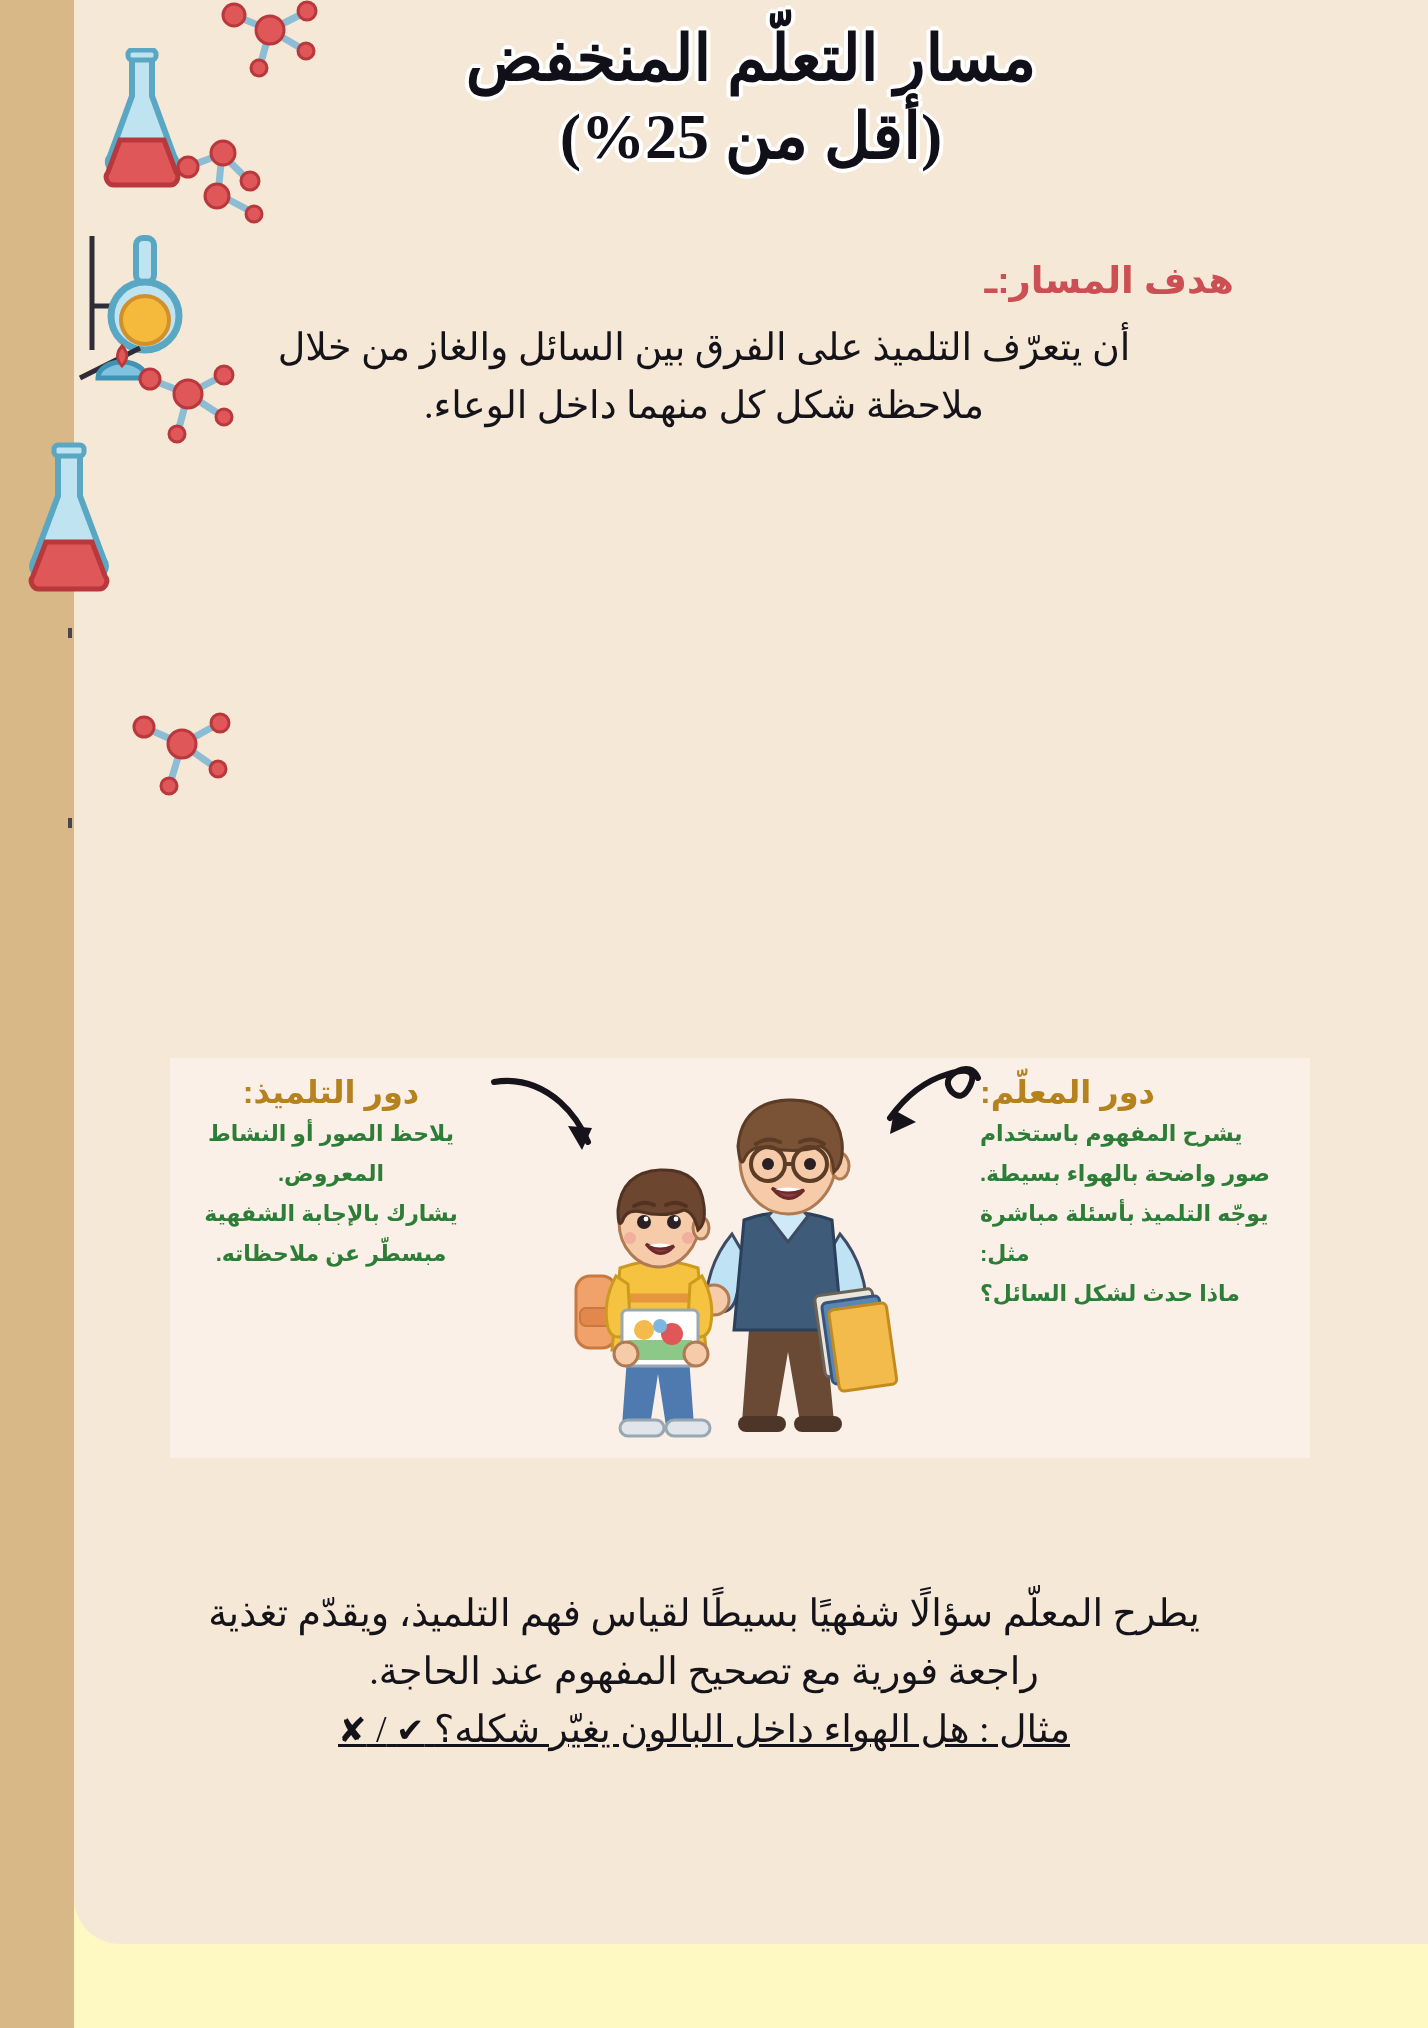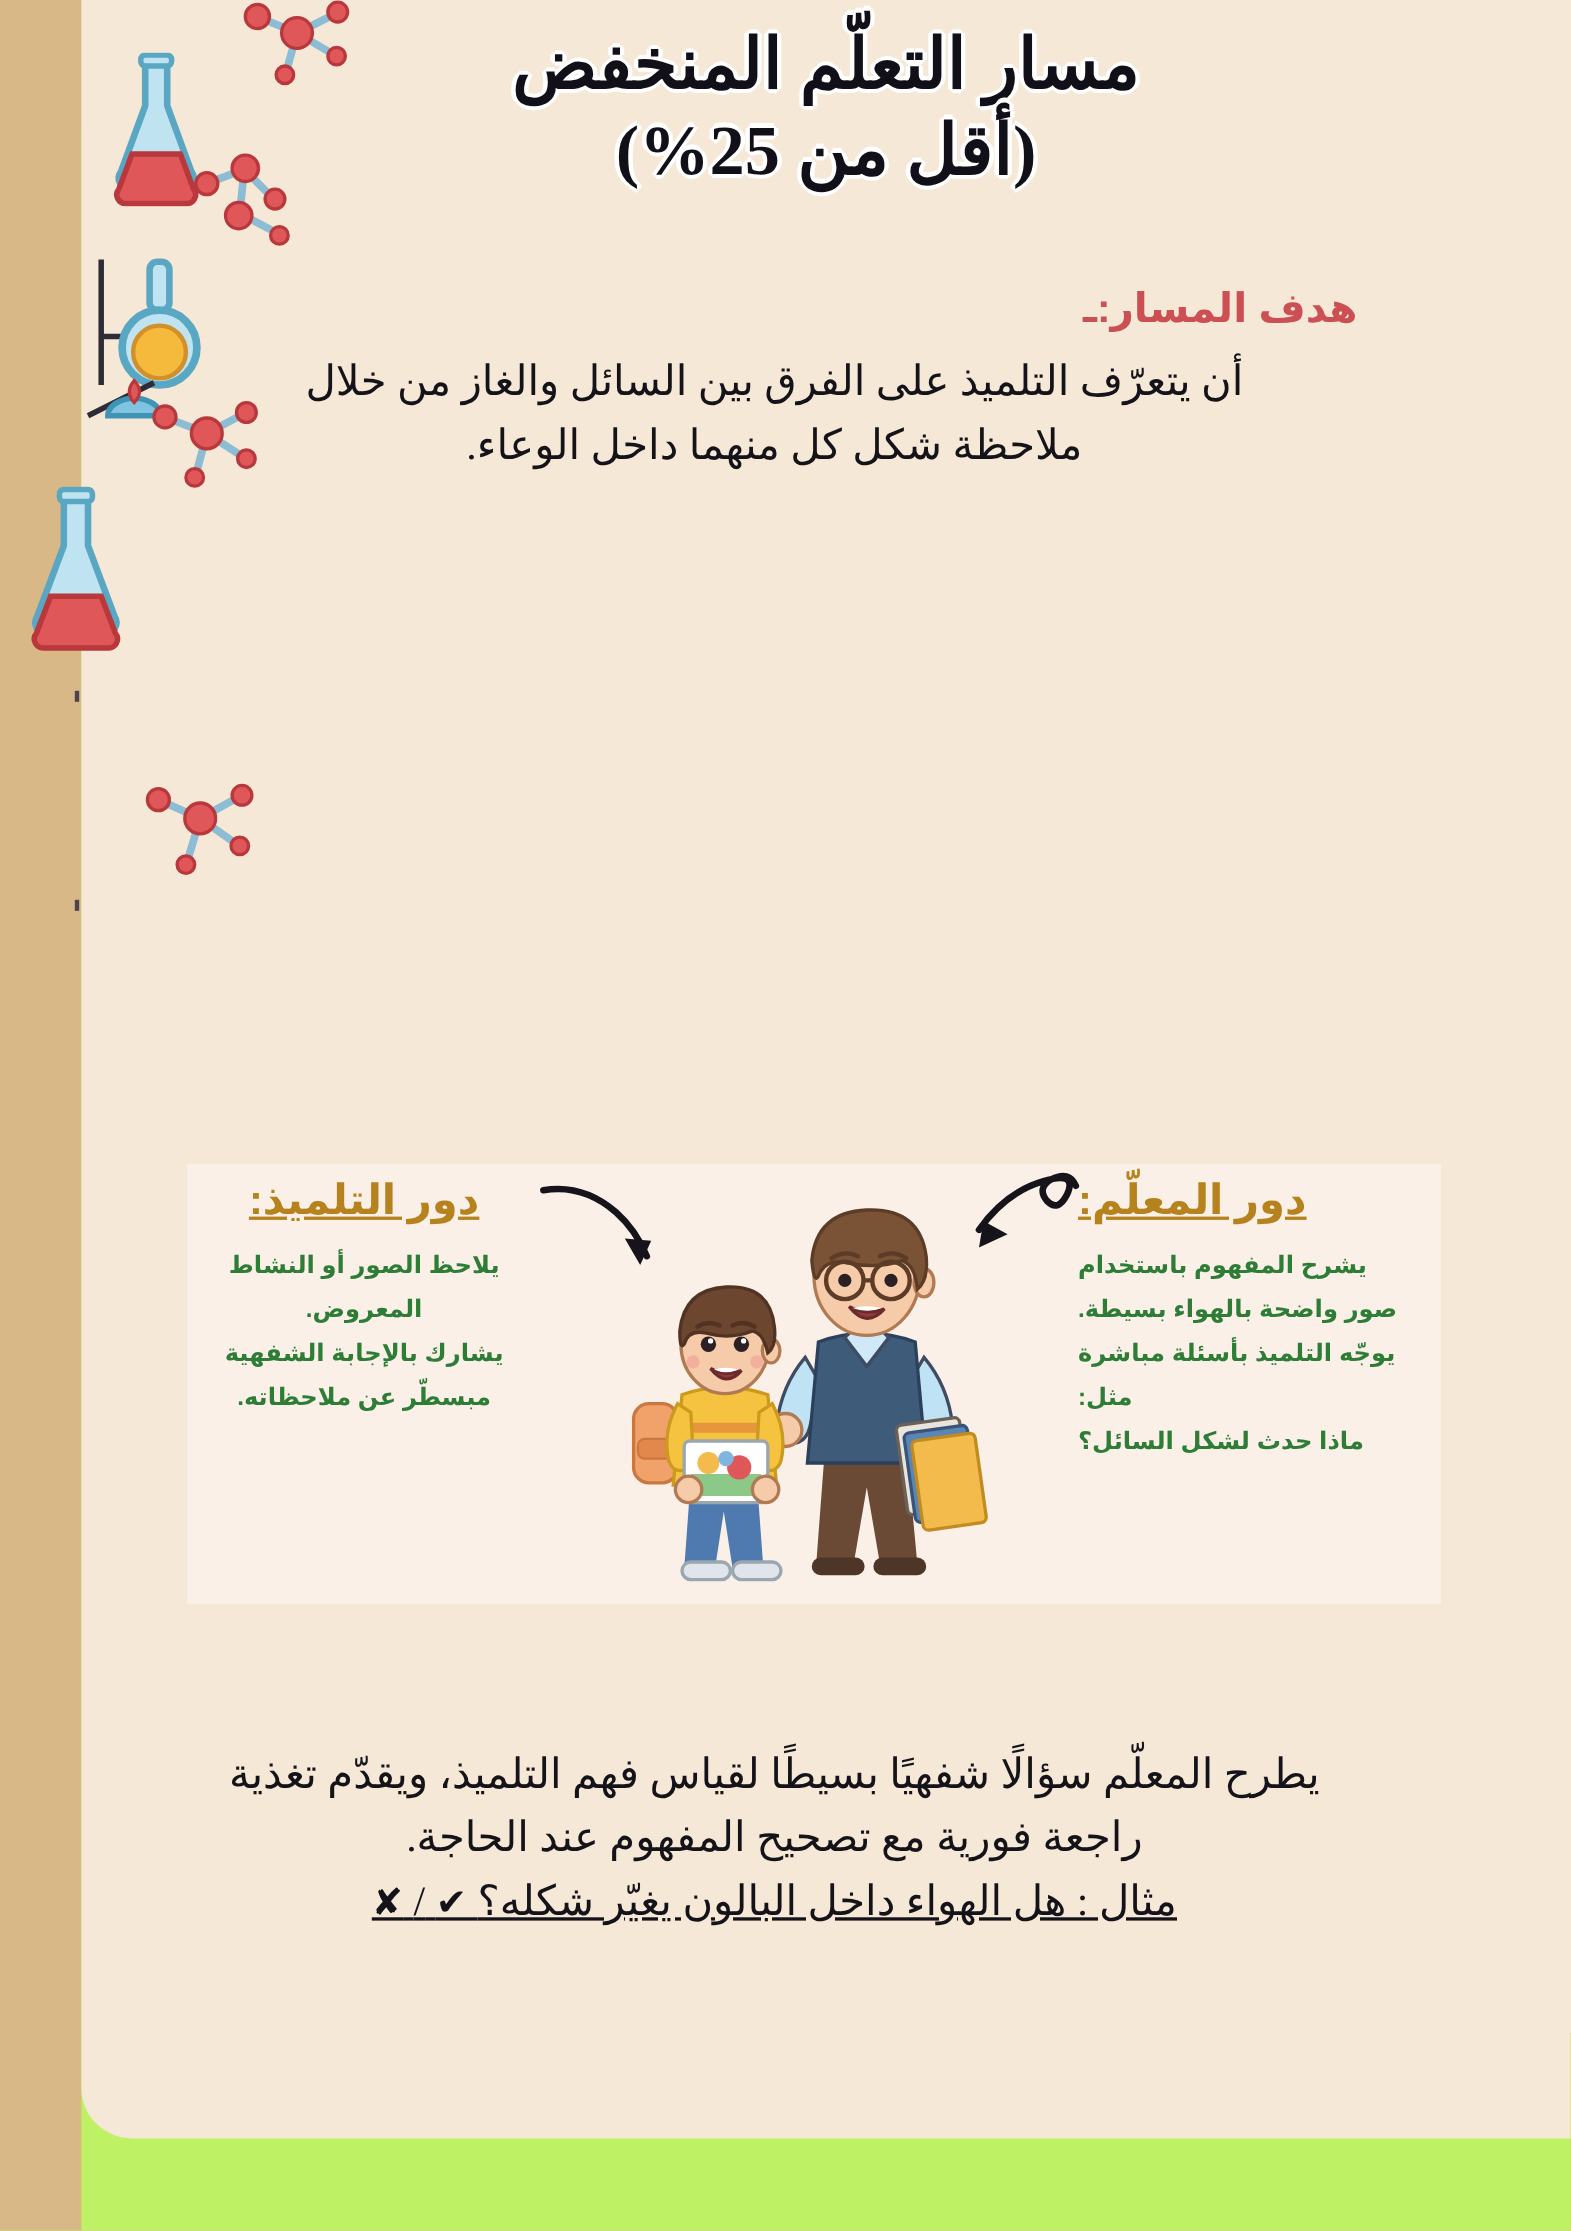--- a/index.html
+++ b/index.html
@@ -13,21 +13,21 @@
   body {
     font-family: "Liberation Serif", "DejaVu Serif", serif;
     background: #d9b888;
     position: relative;
   }
 
   
   #page {
     position: absolute;
     inset: 0;
-    background: #bef264;
+    background: #fef9c3;
     overflow: hidden;
   }
 
   
   #left-strip {
     position: absolute;
     left: 0; top: 0;
     width: 74px; height: 2028px;
     background: #d9b888;
   }
@@ -110,25 +110,24 @@
     justify-content: space-between;
   }
 
   .role-col { width: 340px; padding-top: 14px; }
   .role-col.student { text-align: center; padding-right: 18px;}
   .role-col.teacher { text-align: left; padding-left: 10px; }
 
   .role-title {
     font-family: "Liberation Sans", "DejaVu Sans", sans-serif;
     font-weight: bold;
-    font-size: 38px;
+    font-size: 32px;
     color: #b5821d;
     line-height: 40px;
-    margin-bottom: 18px;
-    text-decoration: underline;
+    margin-bottom: 2px;
   }
   .role-text {
     font-family: "Liberation Sans", "DejaVu Sans", sans-serif;
     font-weight: bold;
     font-size: 22px;
     line-height: 40px;
     color: #2e7d36;
   }
   .role-text .blk { display:block; }
 

